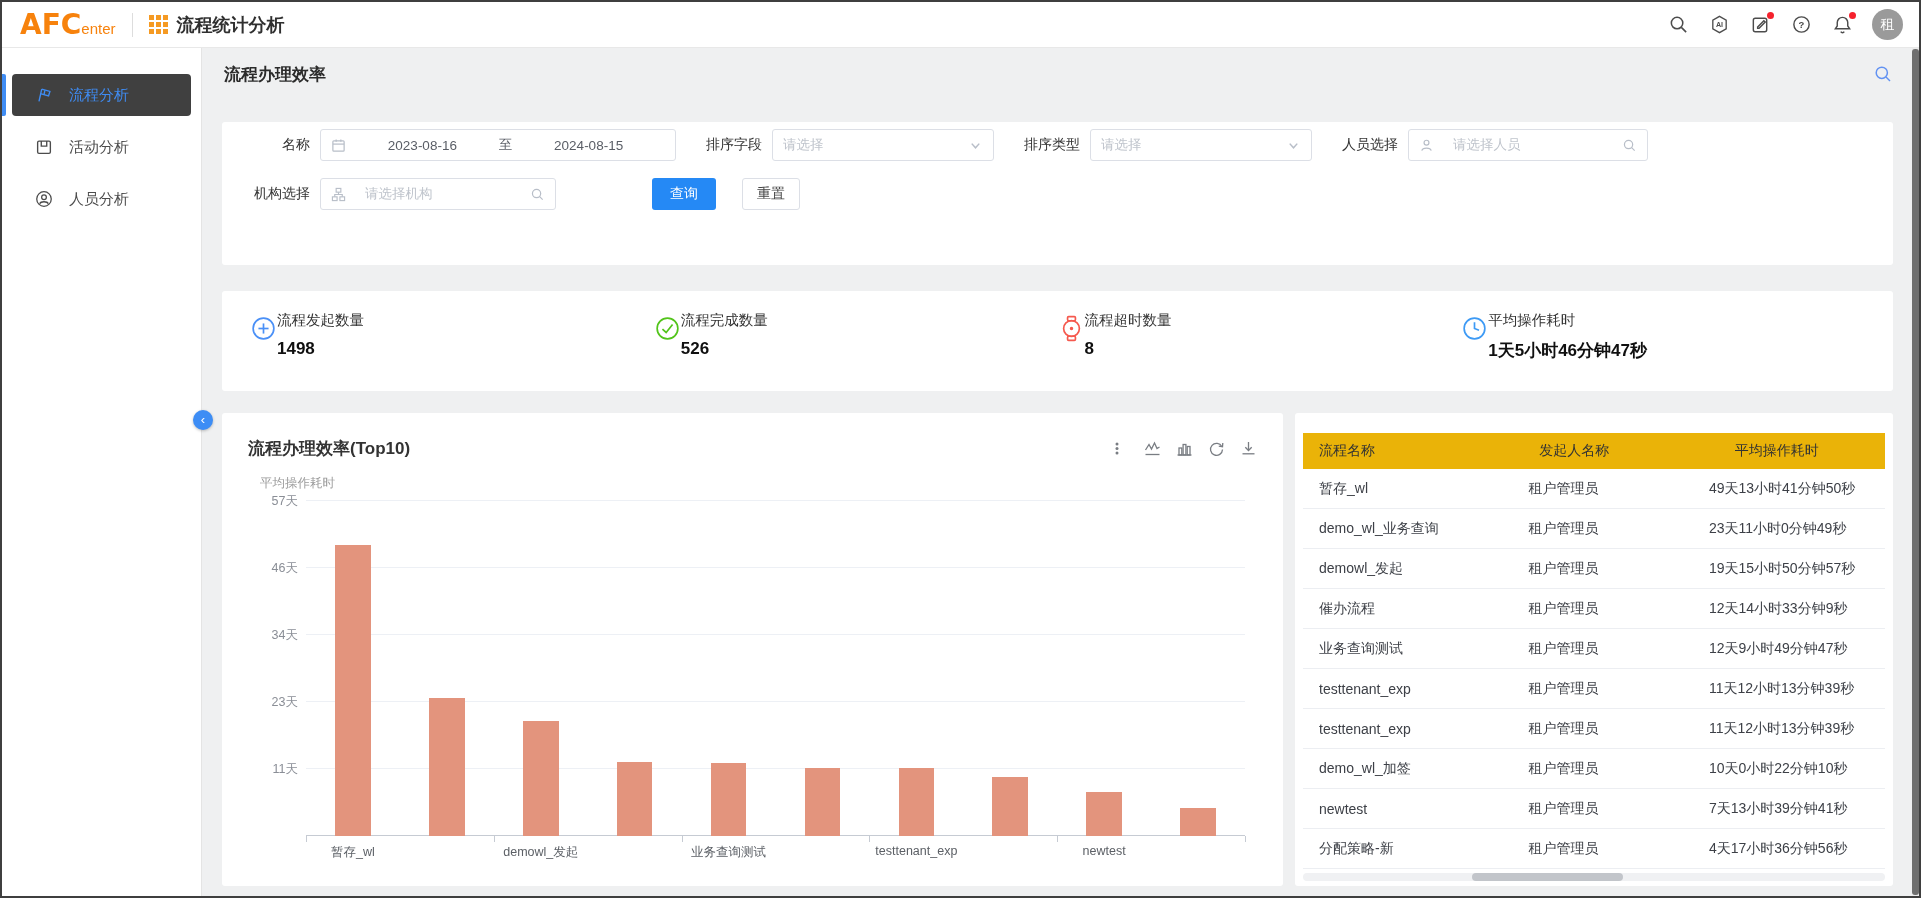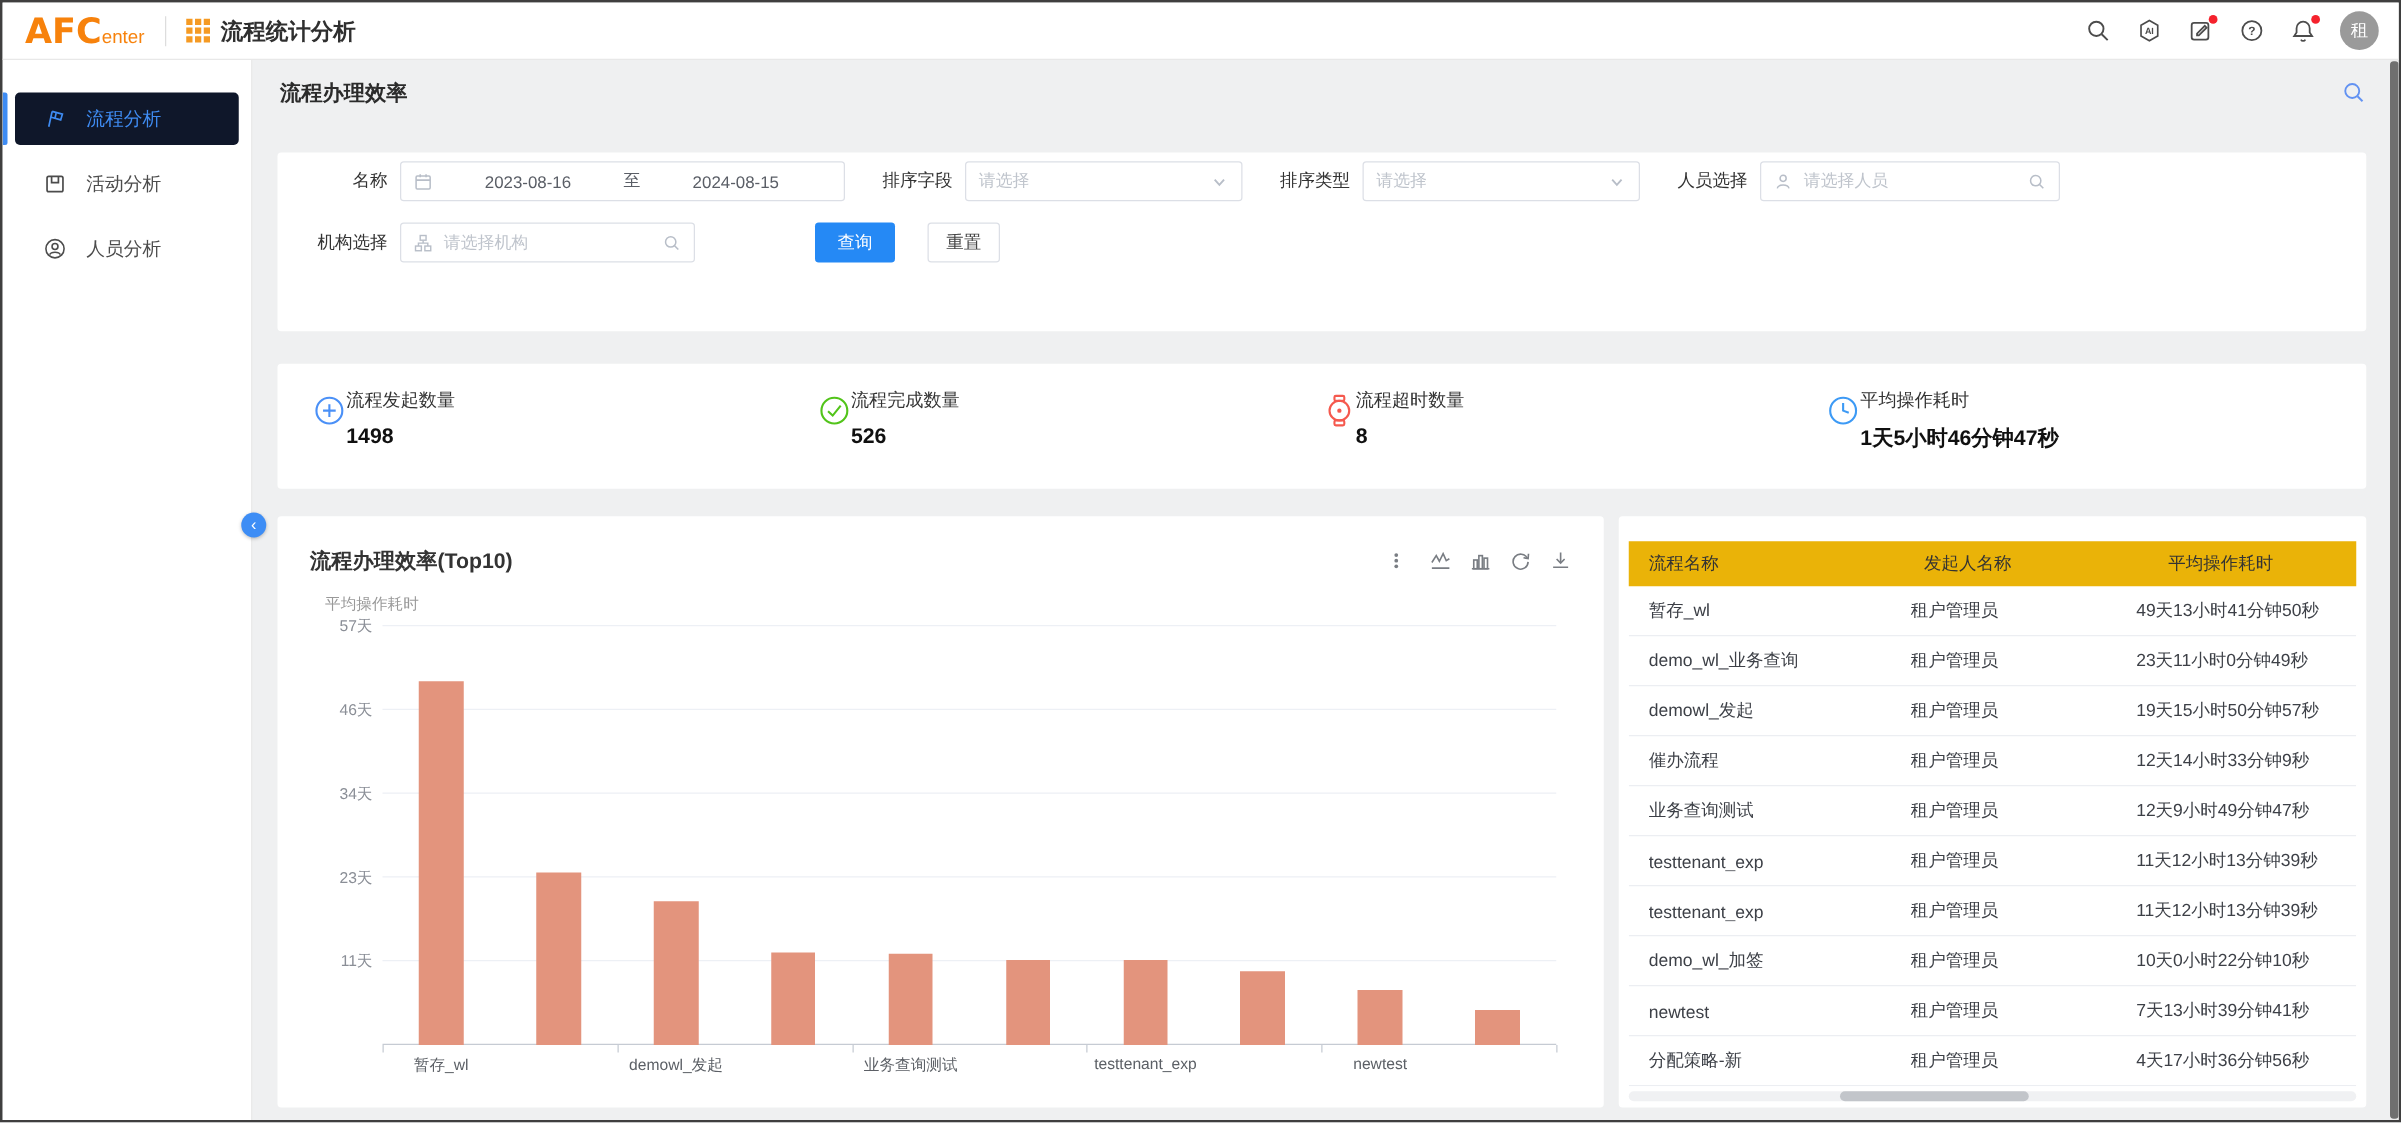--- a/index.html
+++ b/index.html
@@ -21,21 +21,21 @@
   .tb-icon svg { width:21px; height:21px; }
   .badge-dot { position:absolute; top:-2px; right:-3px; width:7px; height:7px; border-radius:50%; background:var(--badge); }
   .avatar { width:31px; height:31px; border-radius:50%; background:#9a9a9a; color:#fff; display:flex; align-items:center; justify-content:center; font-size:14px; cursor:pointer; }
 
   
   .main { flex:1; display:flex; position:relative; overflow:hidden; min-height:0; }
   .sidebar { flex:0 0 200px; background:#fff; border-right:1px solid #e4e4e4; padding-top:26px; position:relative; }
   .active-bar { position:absolute; left:0; top:26px; width:4px; height:42px; background:var(--active_blue); border-radius:0 2px 2px 0; }
   .side-item { height:42px; margin:0 10px 10px 10px; display:flex; align-items:center; padding-left:22px; gap:15px; border-radius:4px; font-size:15px; color:#4c4c4c; cursor:pointer; }
   .side-item svg { width:20px; height:20px; }
-  .side-item.active { background:#0f172a; color:var(--active_blue); }
+  .side-item.active { background:#404040; color:var(--active_blue); }
 
   .content { flex:1; display:flex; flex-direction:column; min-width:0; overflow:hidden; }
   .page-header { flex:0 0 52px; display:flex; align-items:center; padding:0 26px 0 22px; }
   .page-title { font-size:17px; font-weight:bold; color:#2b2b2b; }
   .ph-search { margin-left:auto; color:#6292f2; cursor:pointer; display:flex; }
   .ph-search svg { width:20px; height:20px; }
 
   .panels { flex:1; padding:22px 26px 10px 20px; display:flex; flex-direction:column; min-height:0; }
   .card { background:#fff; border-radius:3px; }
 
@@ -44,21 +44,21 @@
   .frow { display:flex; align-items:center; }
   .frow + .frow { margin-top:17px; }
   .flabel { font-size:14px; color:#333; margin-right:10px; white-space:nowrap; width:62px; text-align:right; }
   .flabel.auto { width:auto; }
   .ctrl { height:32px; border:1px solid #dcdfe6; border-radius:3px; background:#fff; display:flex; align-items:center; font-size:13.5px; color:#606266; padding:0 10px; cursor:pointer; }
   .ctrl svg { width:15px; height:15px; color:#b8bec8; flex:0 0 auto; }
   .placeholder { color:#bfc4cc; }
   .date-range { width:356px; justify-content:space-between; }
   .date-val { color:#5a5e66; }
   .select { width:222px; justify-content:space-between; margin-right:0; }
-  .field { gap:9px; }
+  .field { gap:19px; }
   .f-person { width:240px; }
   .f-org { width:236px; }
   .push-r { margin-left:auto; }
   .gap30 { margin-left:30px; }
   .btn { height:32px; border-radius:3px; font-size:14px; display:flex; align-items:center; justify-content:center; cursor:pointer; border:none; }
   .btn-primary { width:64px; background:var(--accent); color:#fff; margin-left:96px; }
   .btn-default { width:58px; background:#fff; border:1px solid #dcdfe6; color:#444; margin-left:26px; }
 
   
   .stats-card { flex:0 0 100px; margin-top:26px; padding:20px 28px; display:flex; }

